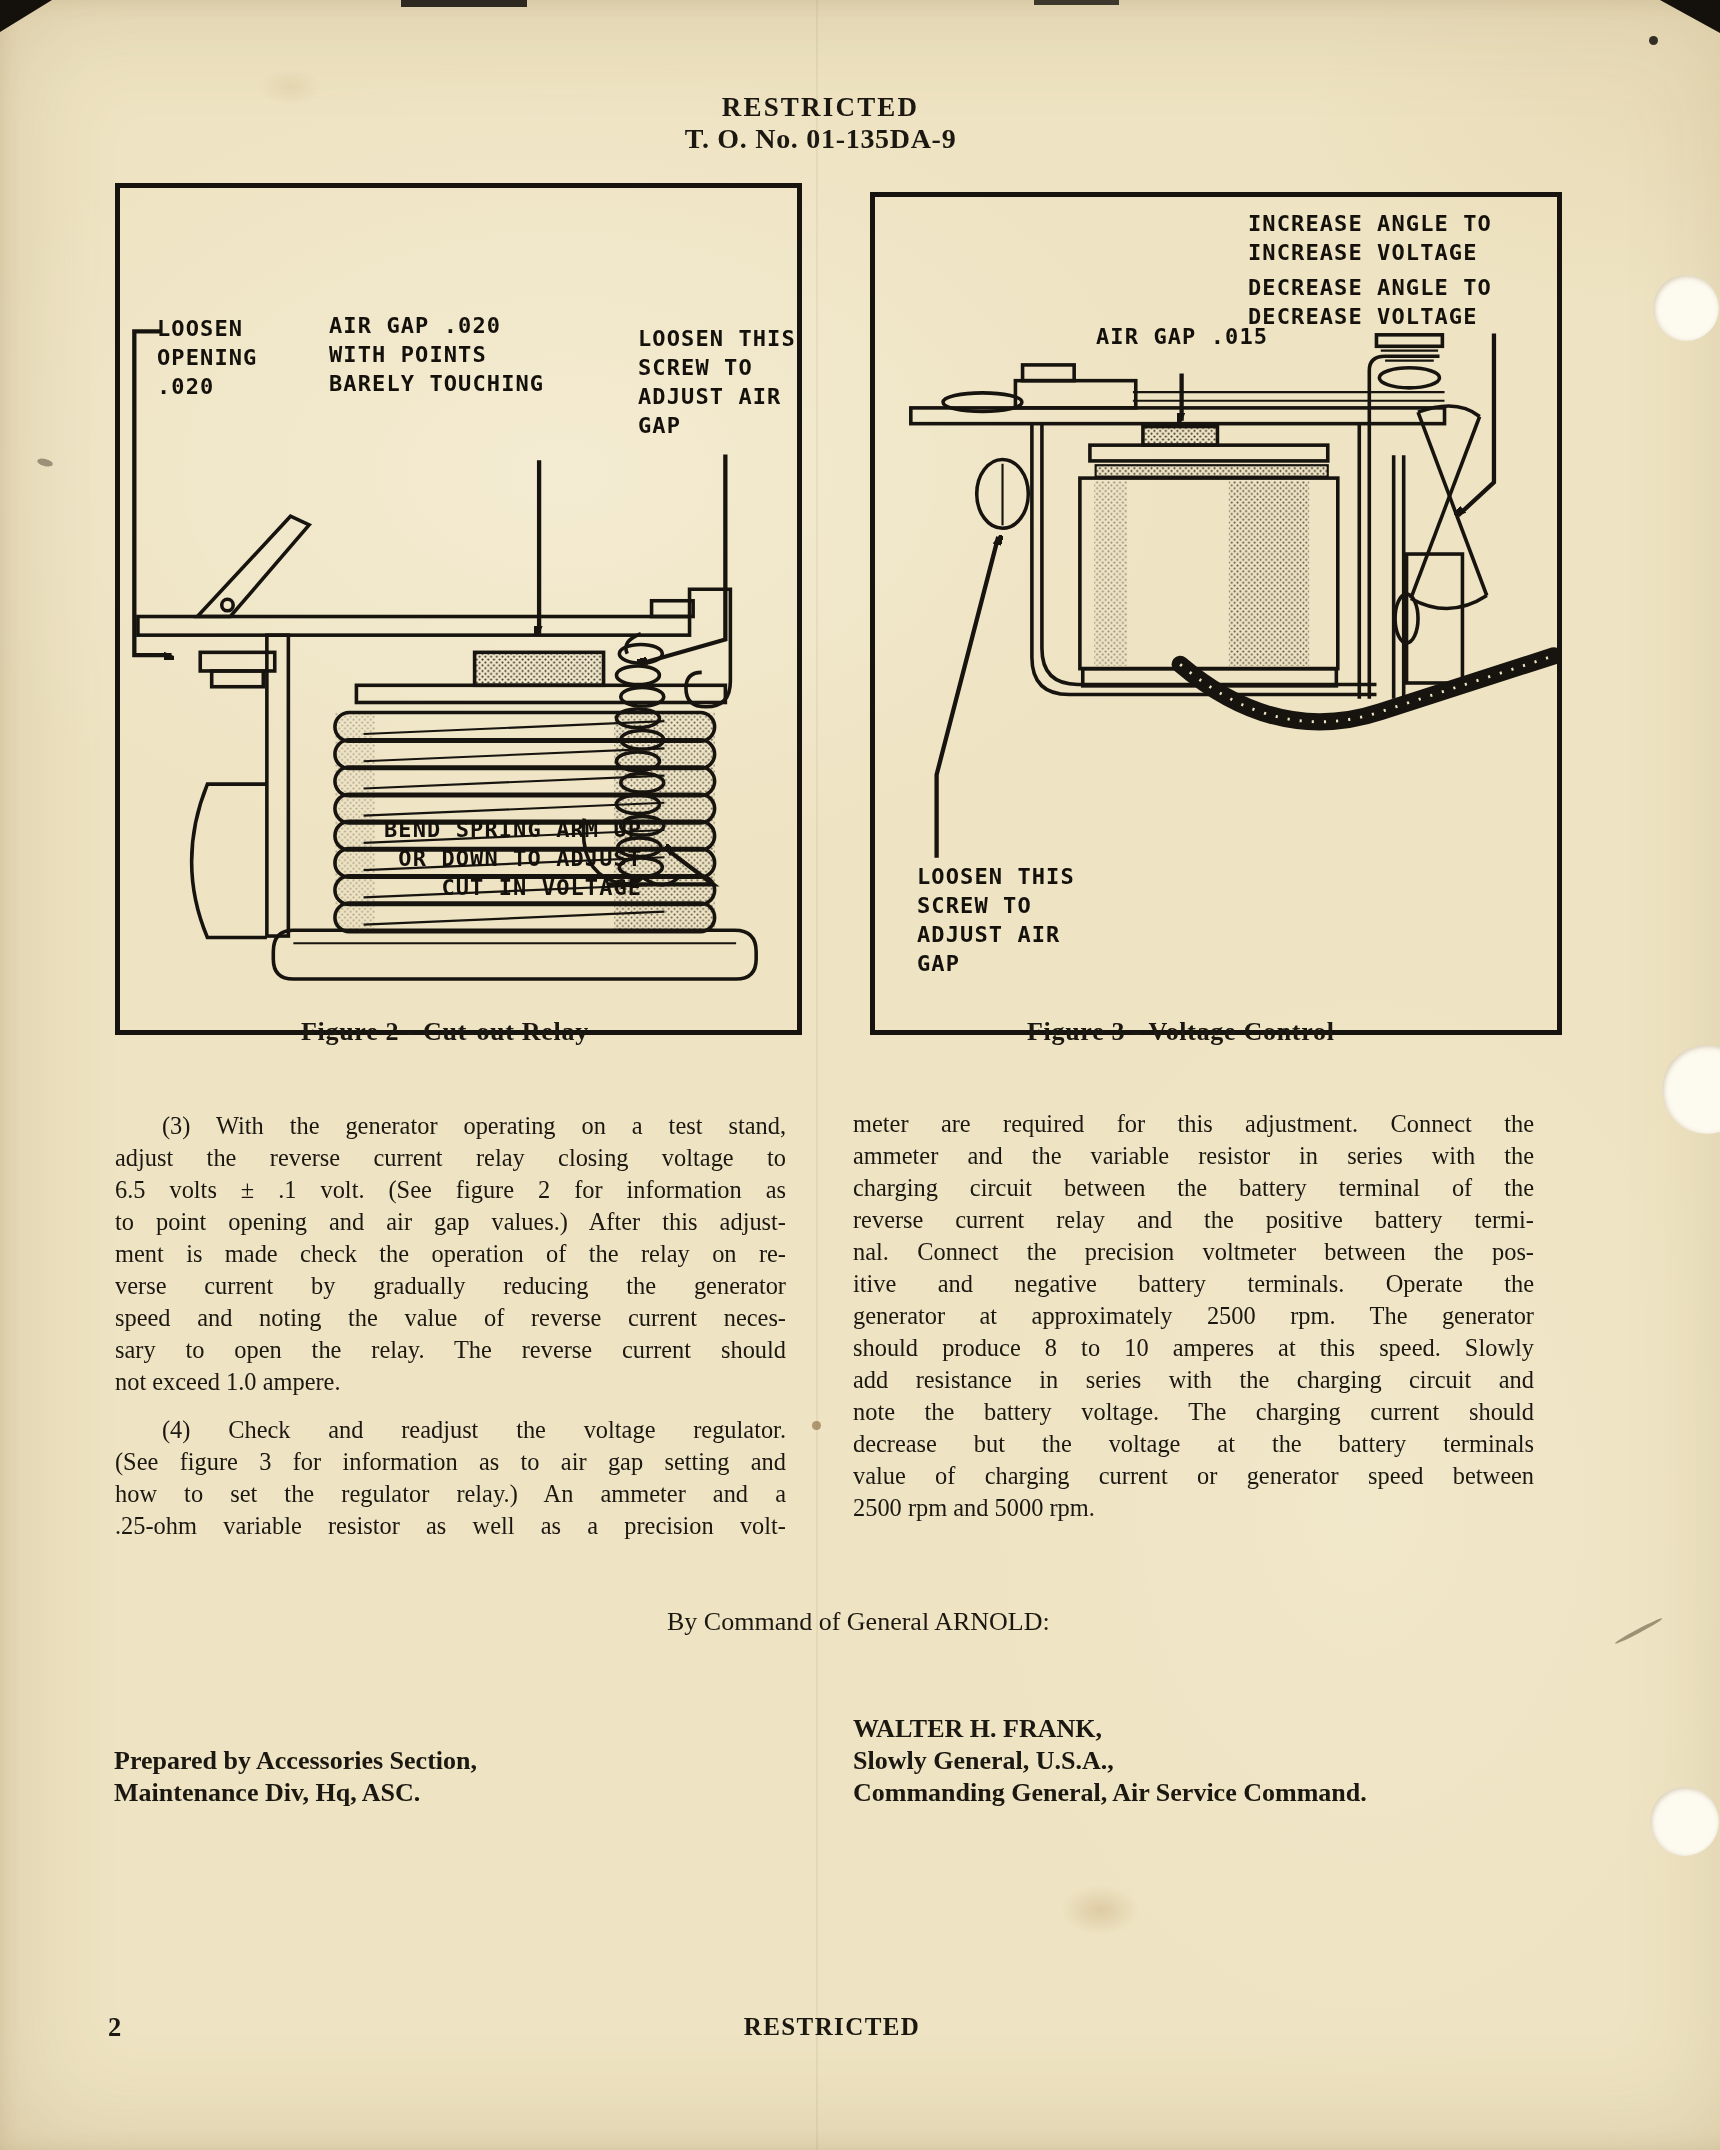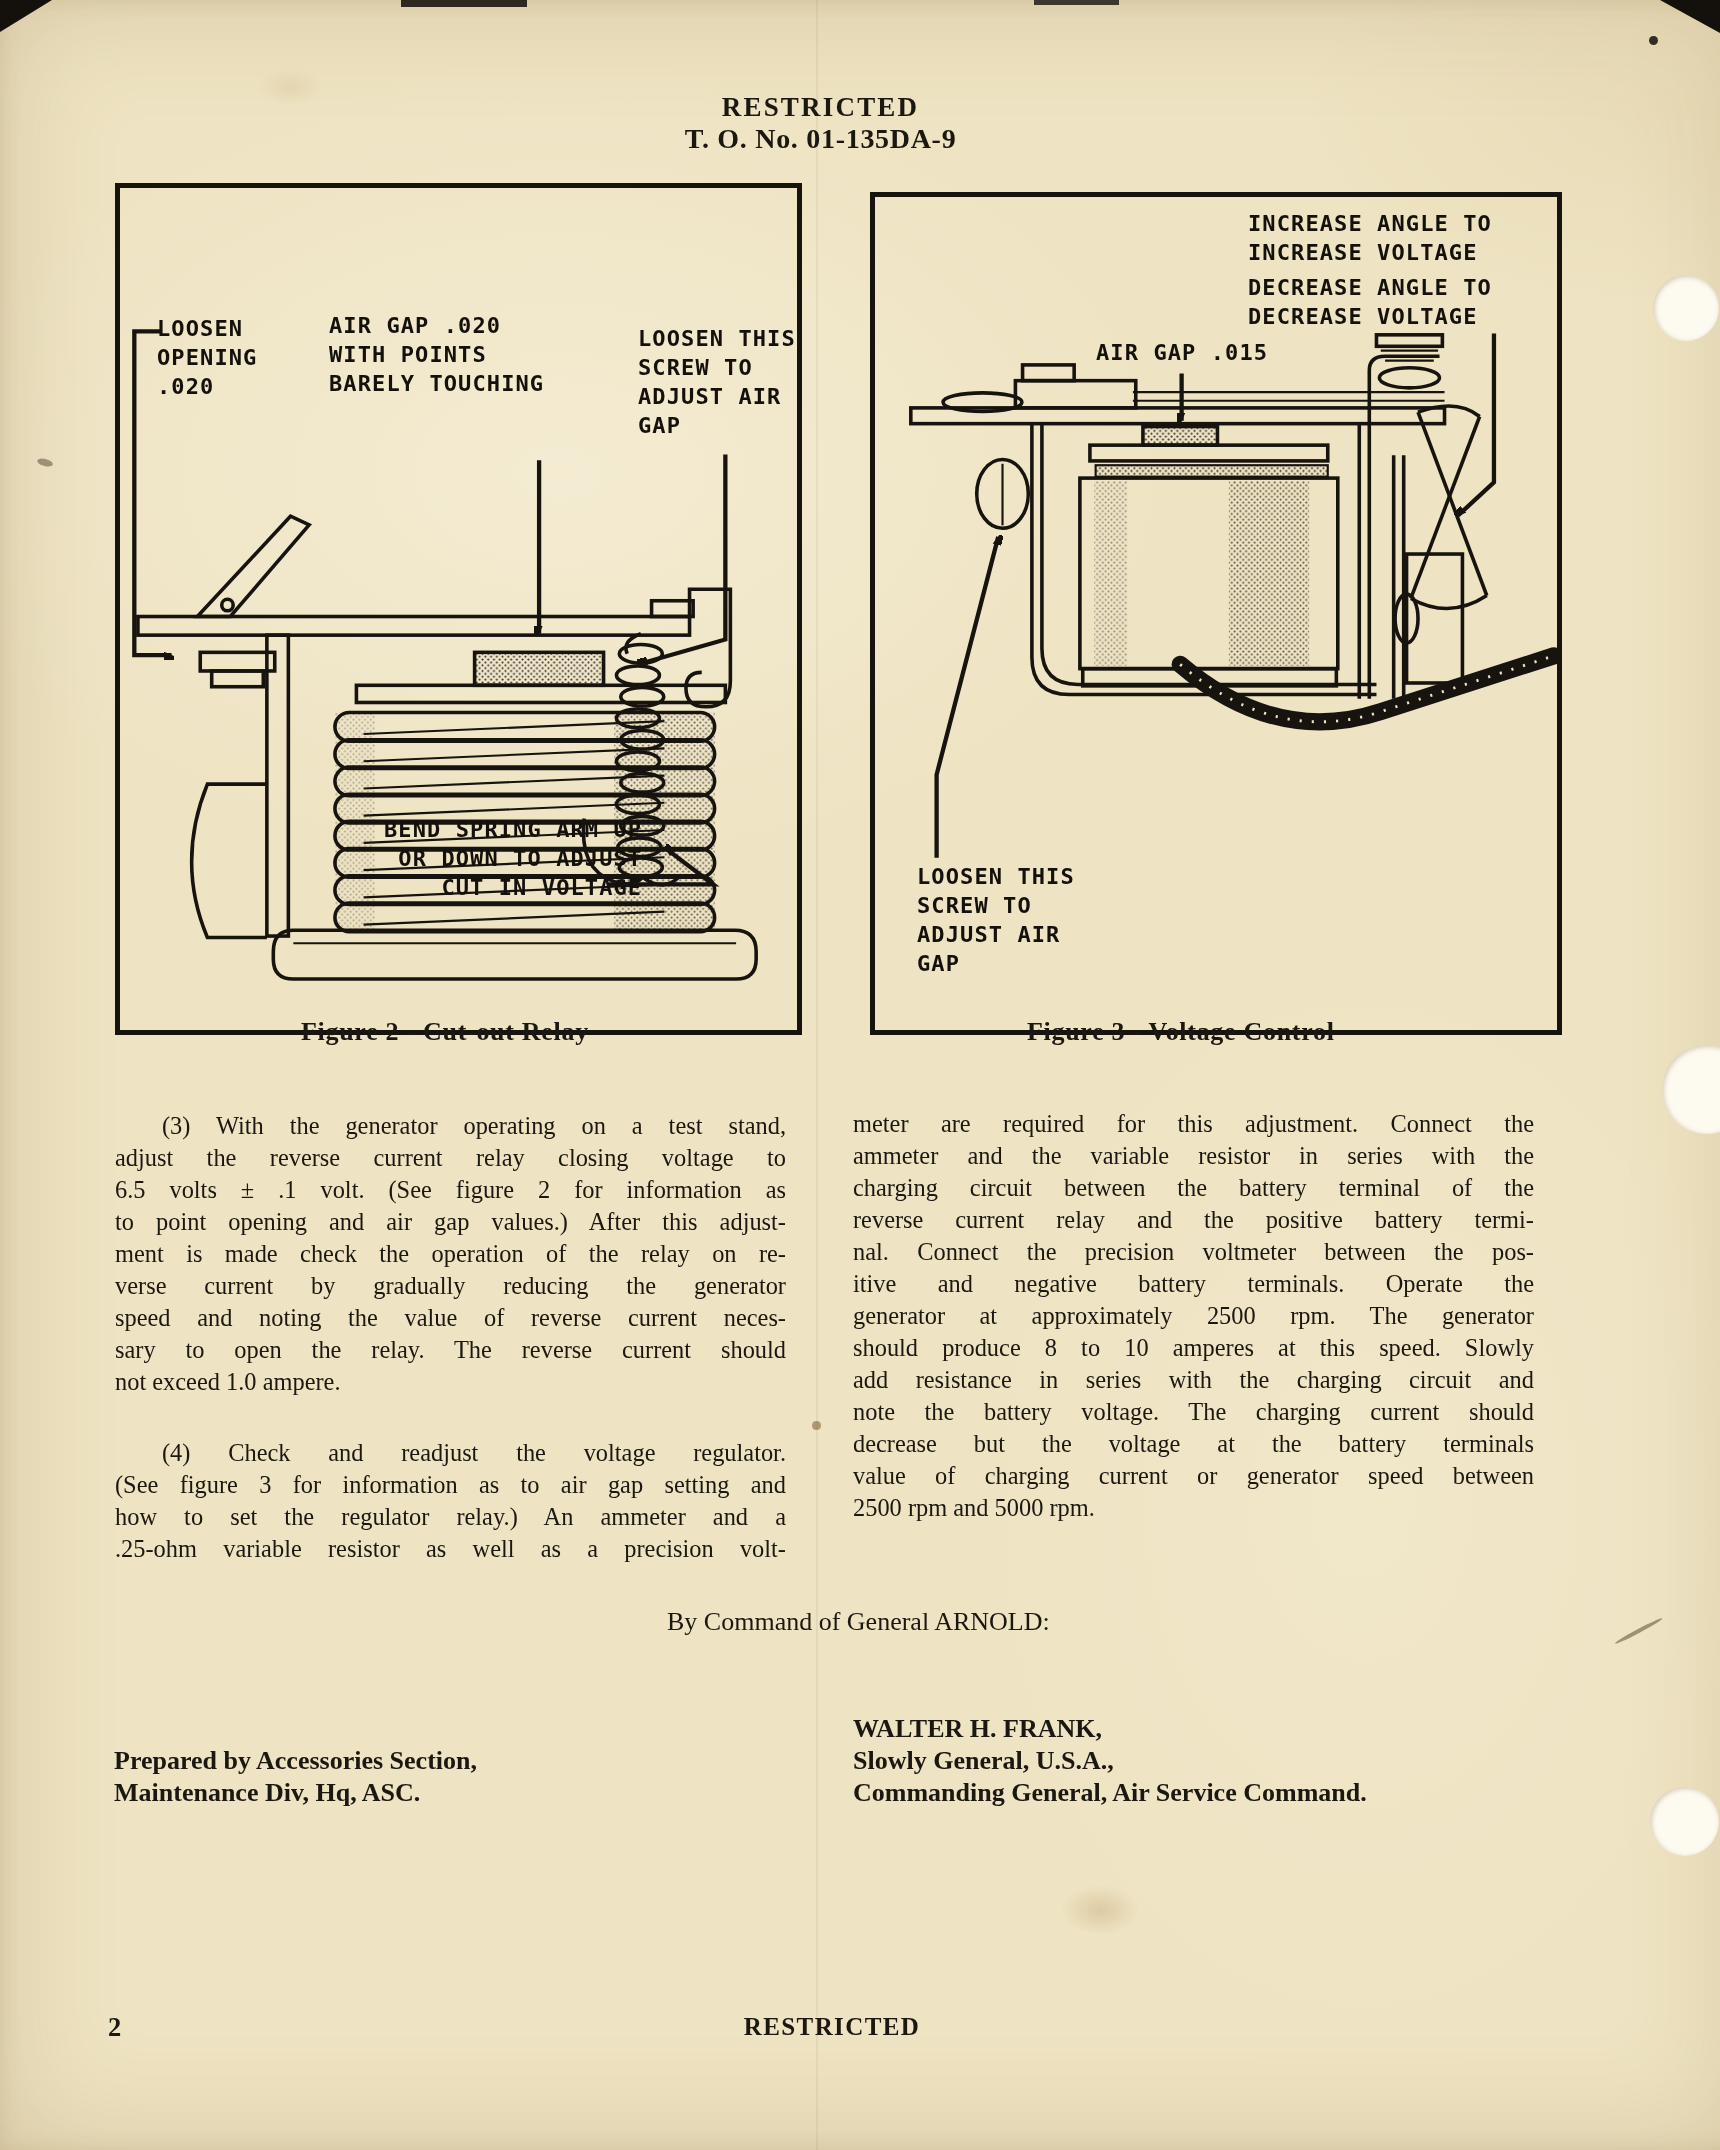--- a/index.html
+++ b/index.html
@@ -32,30 +32,30 @@
   #fig2-caption{left:301px;top:1017px;}
   #fig3-caption{left:1027px;top:1017px;}
   
   #f2-l1{left:37px;top:126px;}
   #f2-l2{left:209px;top:123px;}
   #f2-l3{left:518px;top:136px;}
   #f2-l4{left:264px;top:627px;text-align:right;}
   
   #f3-l1{left:373px;top:11.5px;}
   #f3-l2{left:373px;top:76px;}
-  #f3-l3{left:221px;top:141px;text-align:center;}
+  #f3-l3{left:221px;top:125px;text-align:center;}
   #f3-l4{left:42px;top:665px;}
   
   .col{position:absolute;font-size:24.4px;line-height:32px;}
   #col-left{left:115px;top:1110px;width:671px;}
   #col-right{left:853px;top:1108px;width:681px;}
   .tline{text-align:justify;text-align-last:justify;}
   .tline.lastline{text-align-last:left;}
   .indent .tline:first-child{text-indent:47px;}
-  .para2{margin-top:39px;}
+  .para2{margin-top:16px;}
   
   #command-line{position:absolute;left:667px;top:1607px;font-size:26px;}
   #prepared-block{position:absolute;left:114px;top:1745px;font-size:26px;line-height:32px;font-weight:bold;}
   #signature-block{position:absolute;left:853px;top:1713px;font-size:26px;line-height:32px;font-weight:bold;}
   #prepared-block .tline,#signature-block .tline{text-align:left;text-align-last:left;}
   
   .art{position:absolute;}
   #art-tl{left:0;top:0;width:52px;height:32px;background:#14110c;clip-path:polygon(0 0,100% 0,0 100%);}
   #art-strip1{left:401px;top:0;width:126px;height:6.5px;background:#14110c;opacity:.88;}
   #art-strip2{left:1034px;top:0;width:85px;height:5px;background:#14110c;opacity:.8;}

